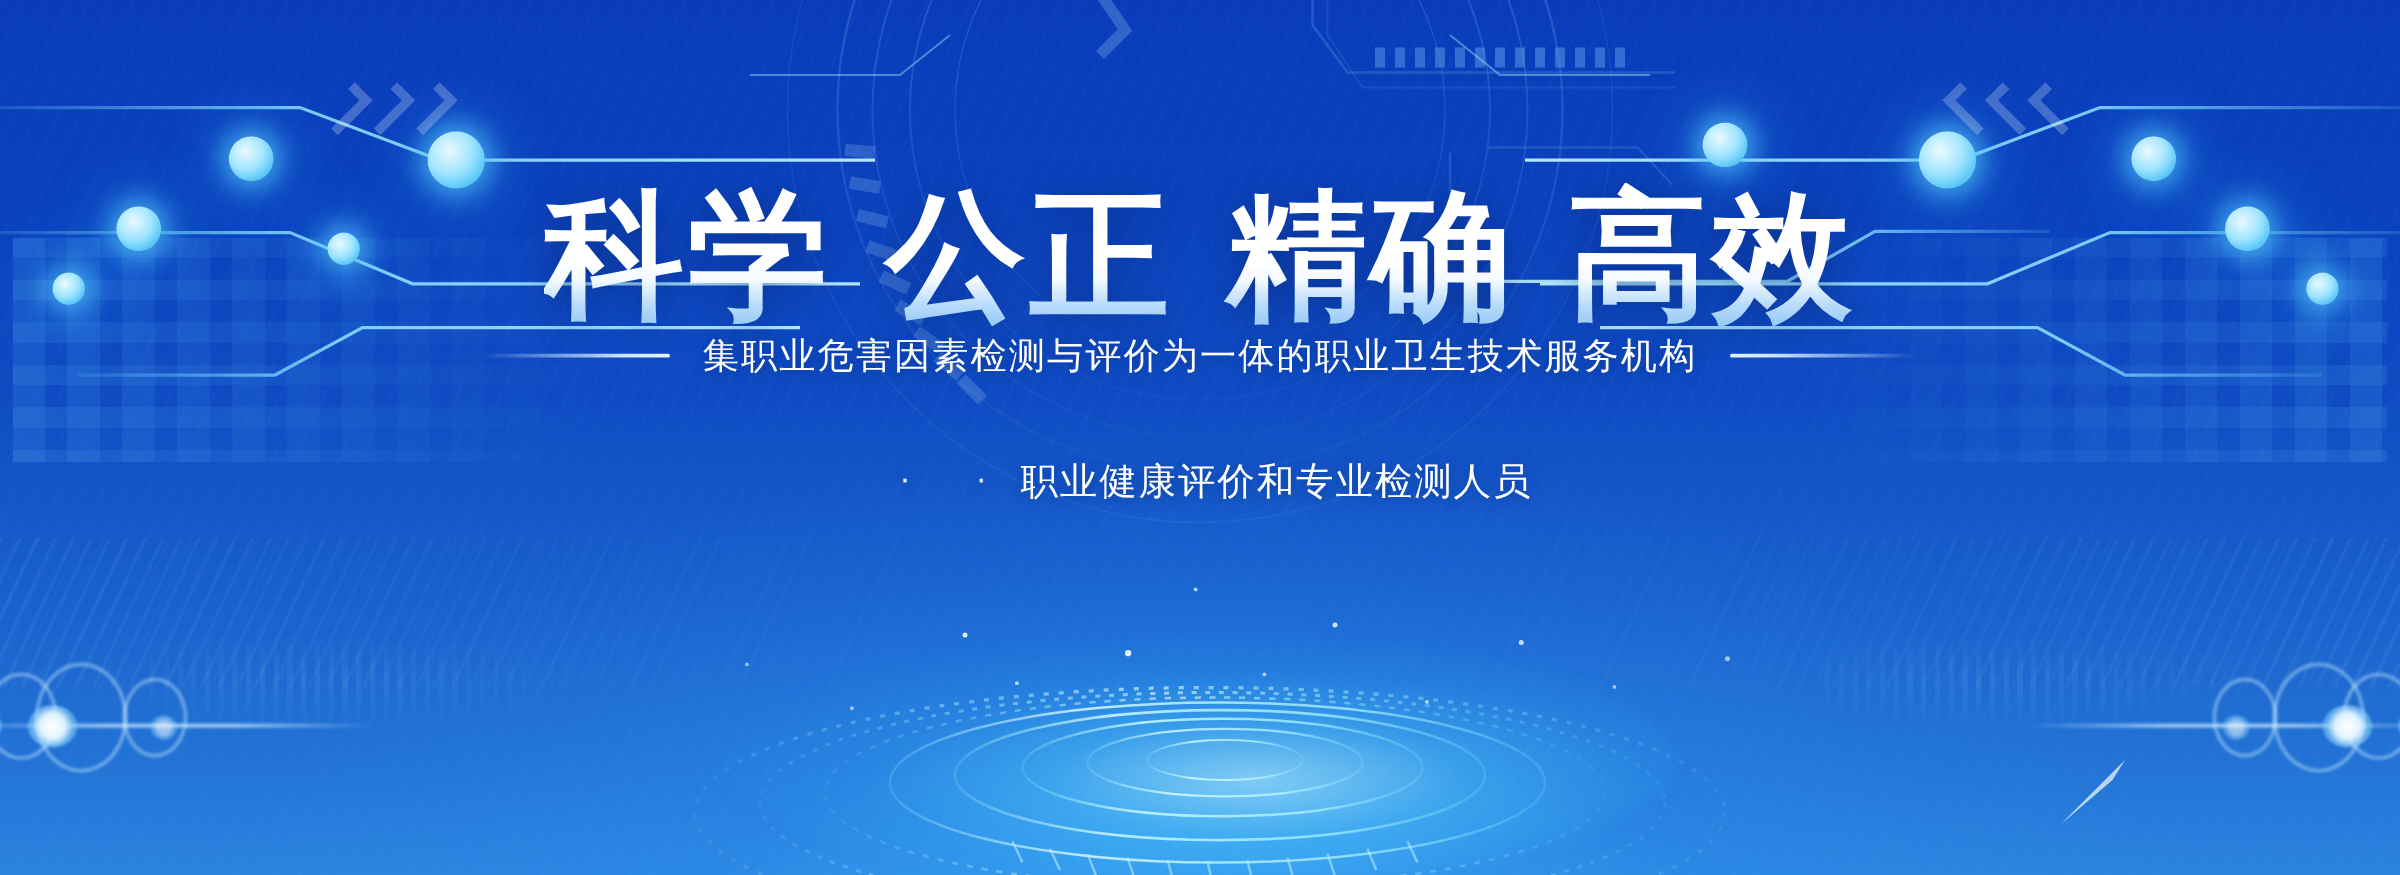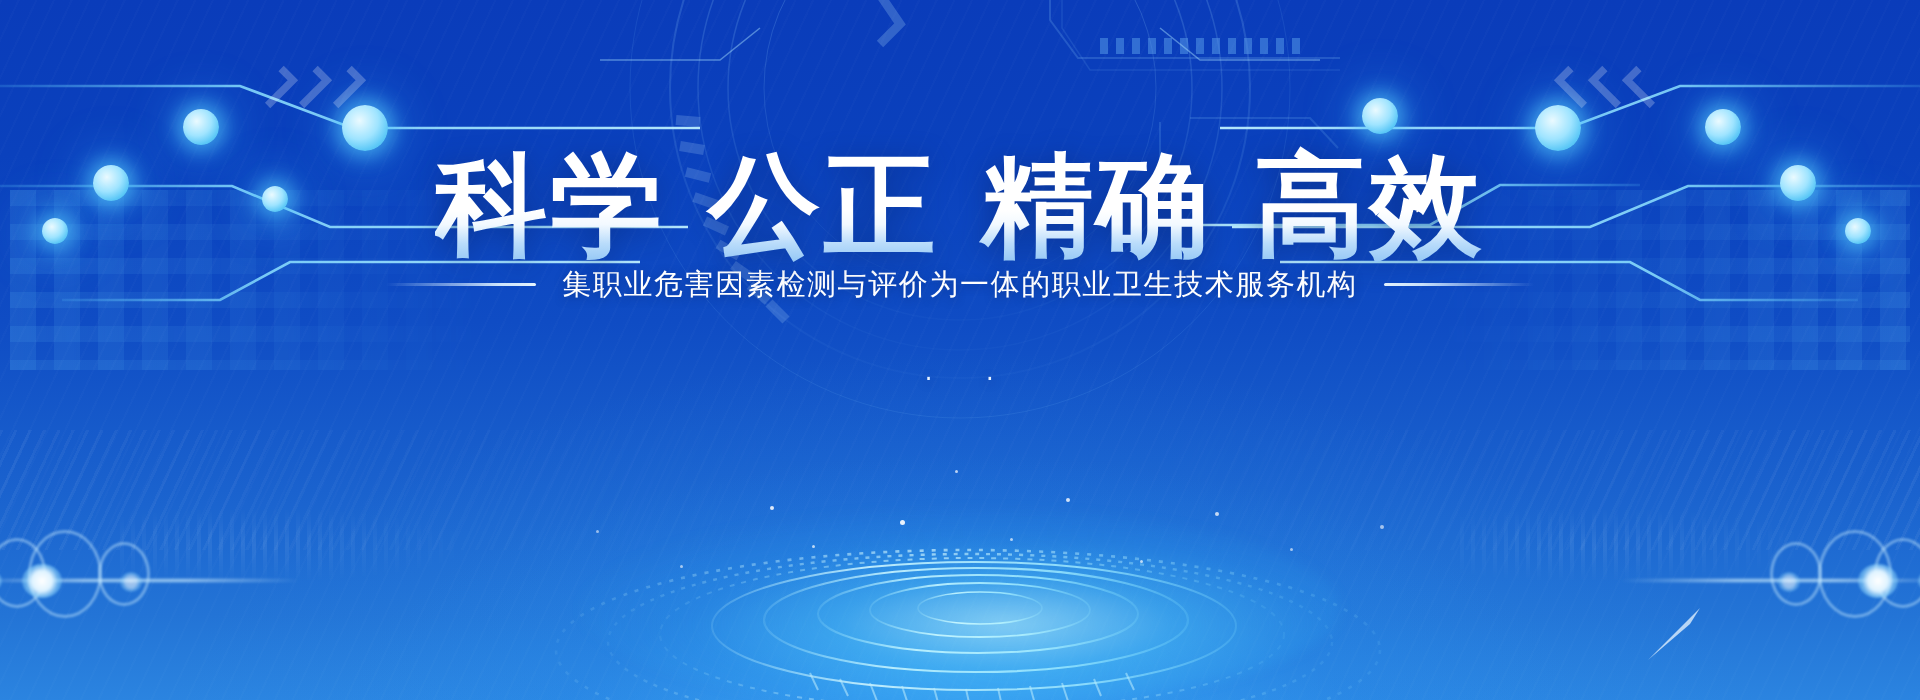--- a/index.html
+++ b/index.html
@@ -344,16 +344,17 @@
 
     <div class="subrow">
       <span class="subline l"></span>
       <span class="subtitle">集职业危害因素检测与评价为一体的职业卫生技术服务机构</span>
       <span class="subline r"></span>
     </div>
 
     <div class="features">
       <span class="feat-sep">·</span>
       <span class="feat-sep">·</span>
+      <span>职业健康评价和专业检测人员</span>
     </div>
 
   </div>
 </div>
 
 </body></html>

